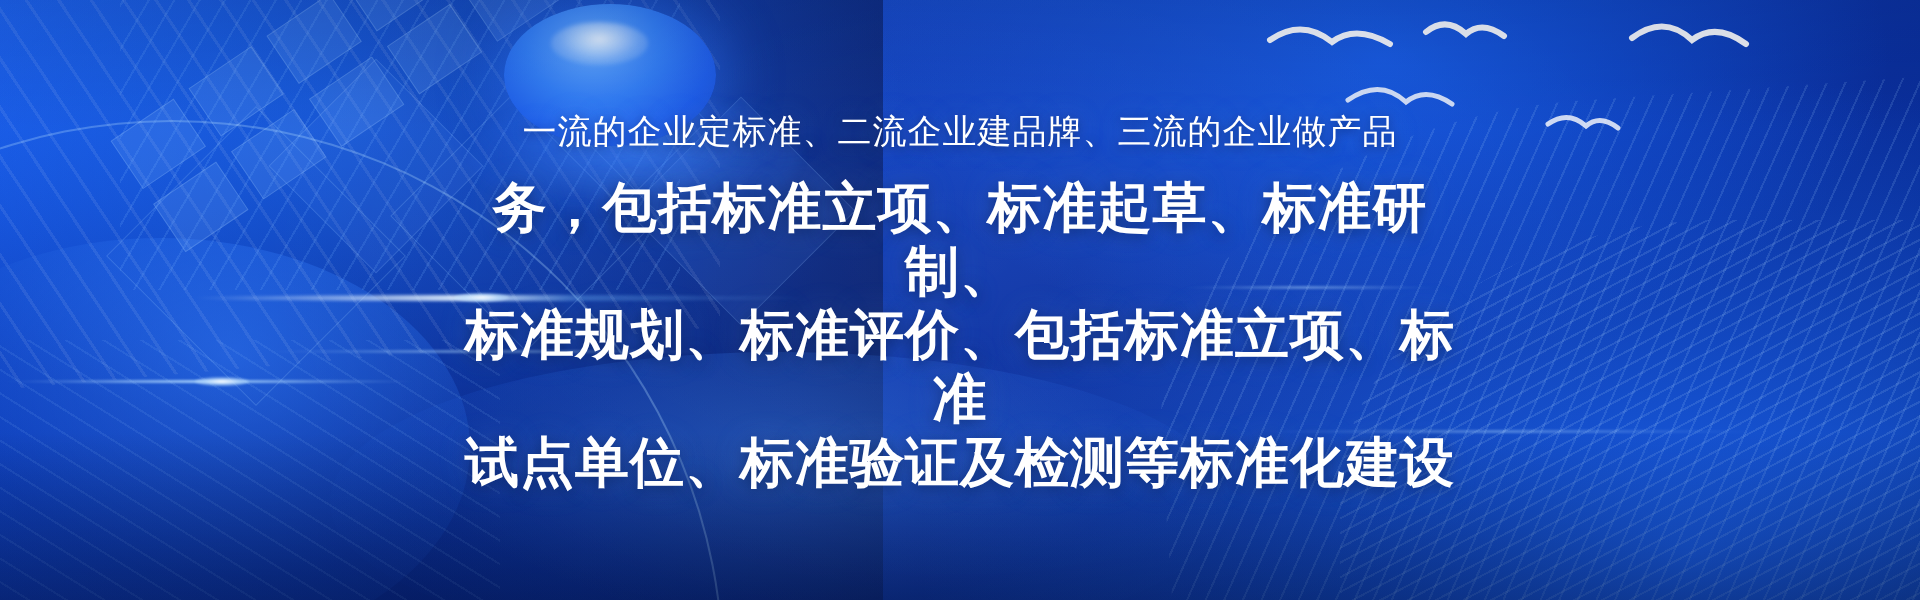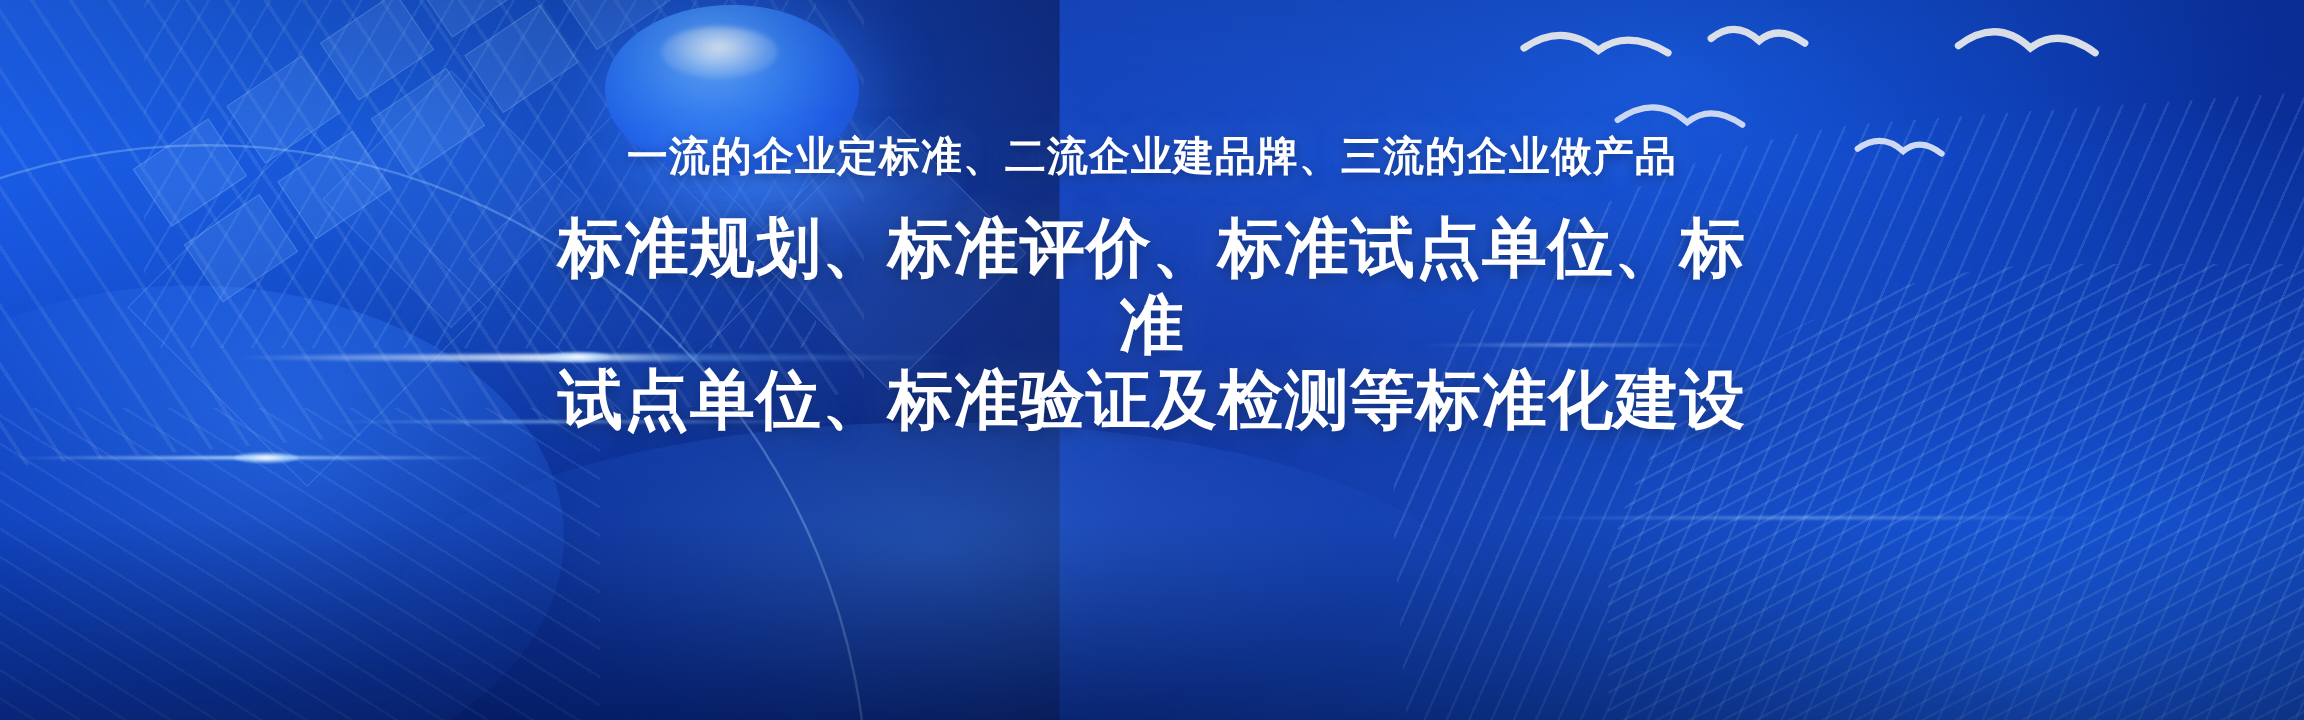--- a/index.html
+++ b/index.html
@@ -167,21 +167,21 @@
   .text-wrap {
     position: absolute; left: 0; right: 0; top: 0;
     width: 1920px;
     text-align: center;
     z-index: 20;
   }
   .subtitle {
     margin-top: 114px;
     font-size: 34px;
     line-height: 1.0;
-    font-weight: 700;
+    font-weight: 400;
     color: #ffffff;
     letter-spacing: 1px;
     text-shadow: 0 2px 10px rgba(2,18,70,0.55), 0 0 26px rgba(110,175,255,0.35);
     white-space: nowrap;
   }
   .headline {
     margin: 28px auto 0 auto;
     width: 1030px;
     font-size: 54px;
     line-height: 1.18;
@@ -254,18 +254,19 @@
       <path d="M308 124 Q 328 110 346 126 Q 360 114 378 128"></path>
     </g>
   </svg>
 
   <div class="bg-vignette"></div>
 
   <div class="text-wrap">
     <div class="subtitle">一流的企业定标准、二流企业建品牌、三流的企业做产品</div>
 
     <div class="headline">
-      <span class="ln">标准规划、标准评价、标准试点单位、标准</span>
+      <span class="ln">务，包括标准立项、标准起草、标准研制、</span>
+      <span class="ln">标准规划、标准评价、包括标准立项、标准</span>
       <span class="ln">试点单位、标准验证及检测等标准化建设</span>
     </div>
   </div>
 
 </div>
 
 </body></html>

